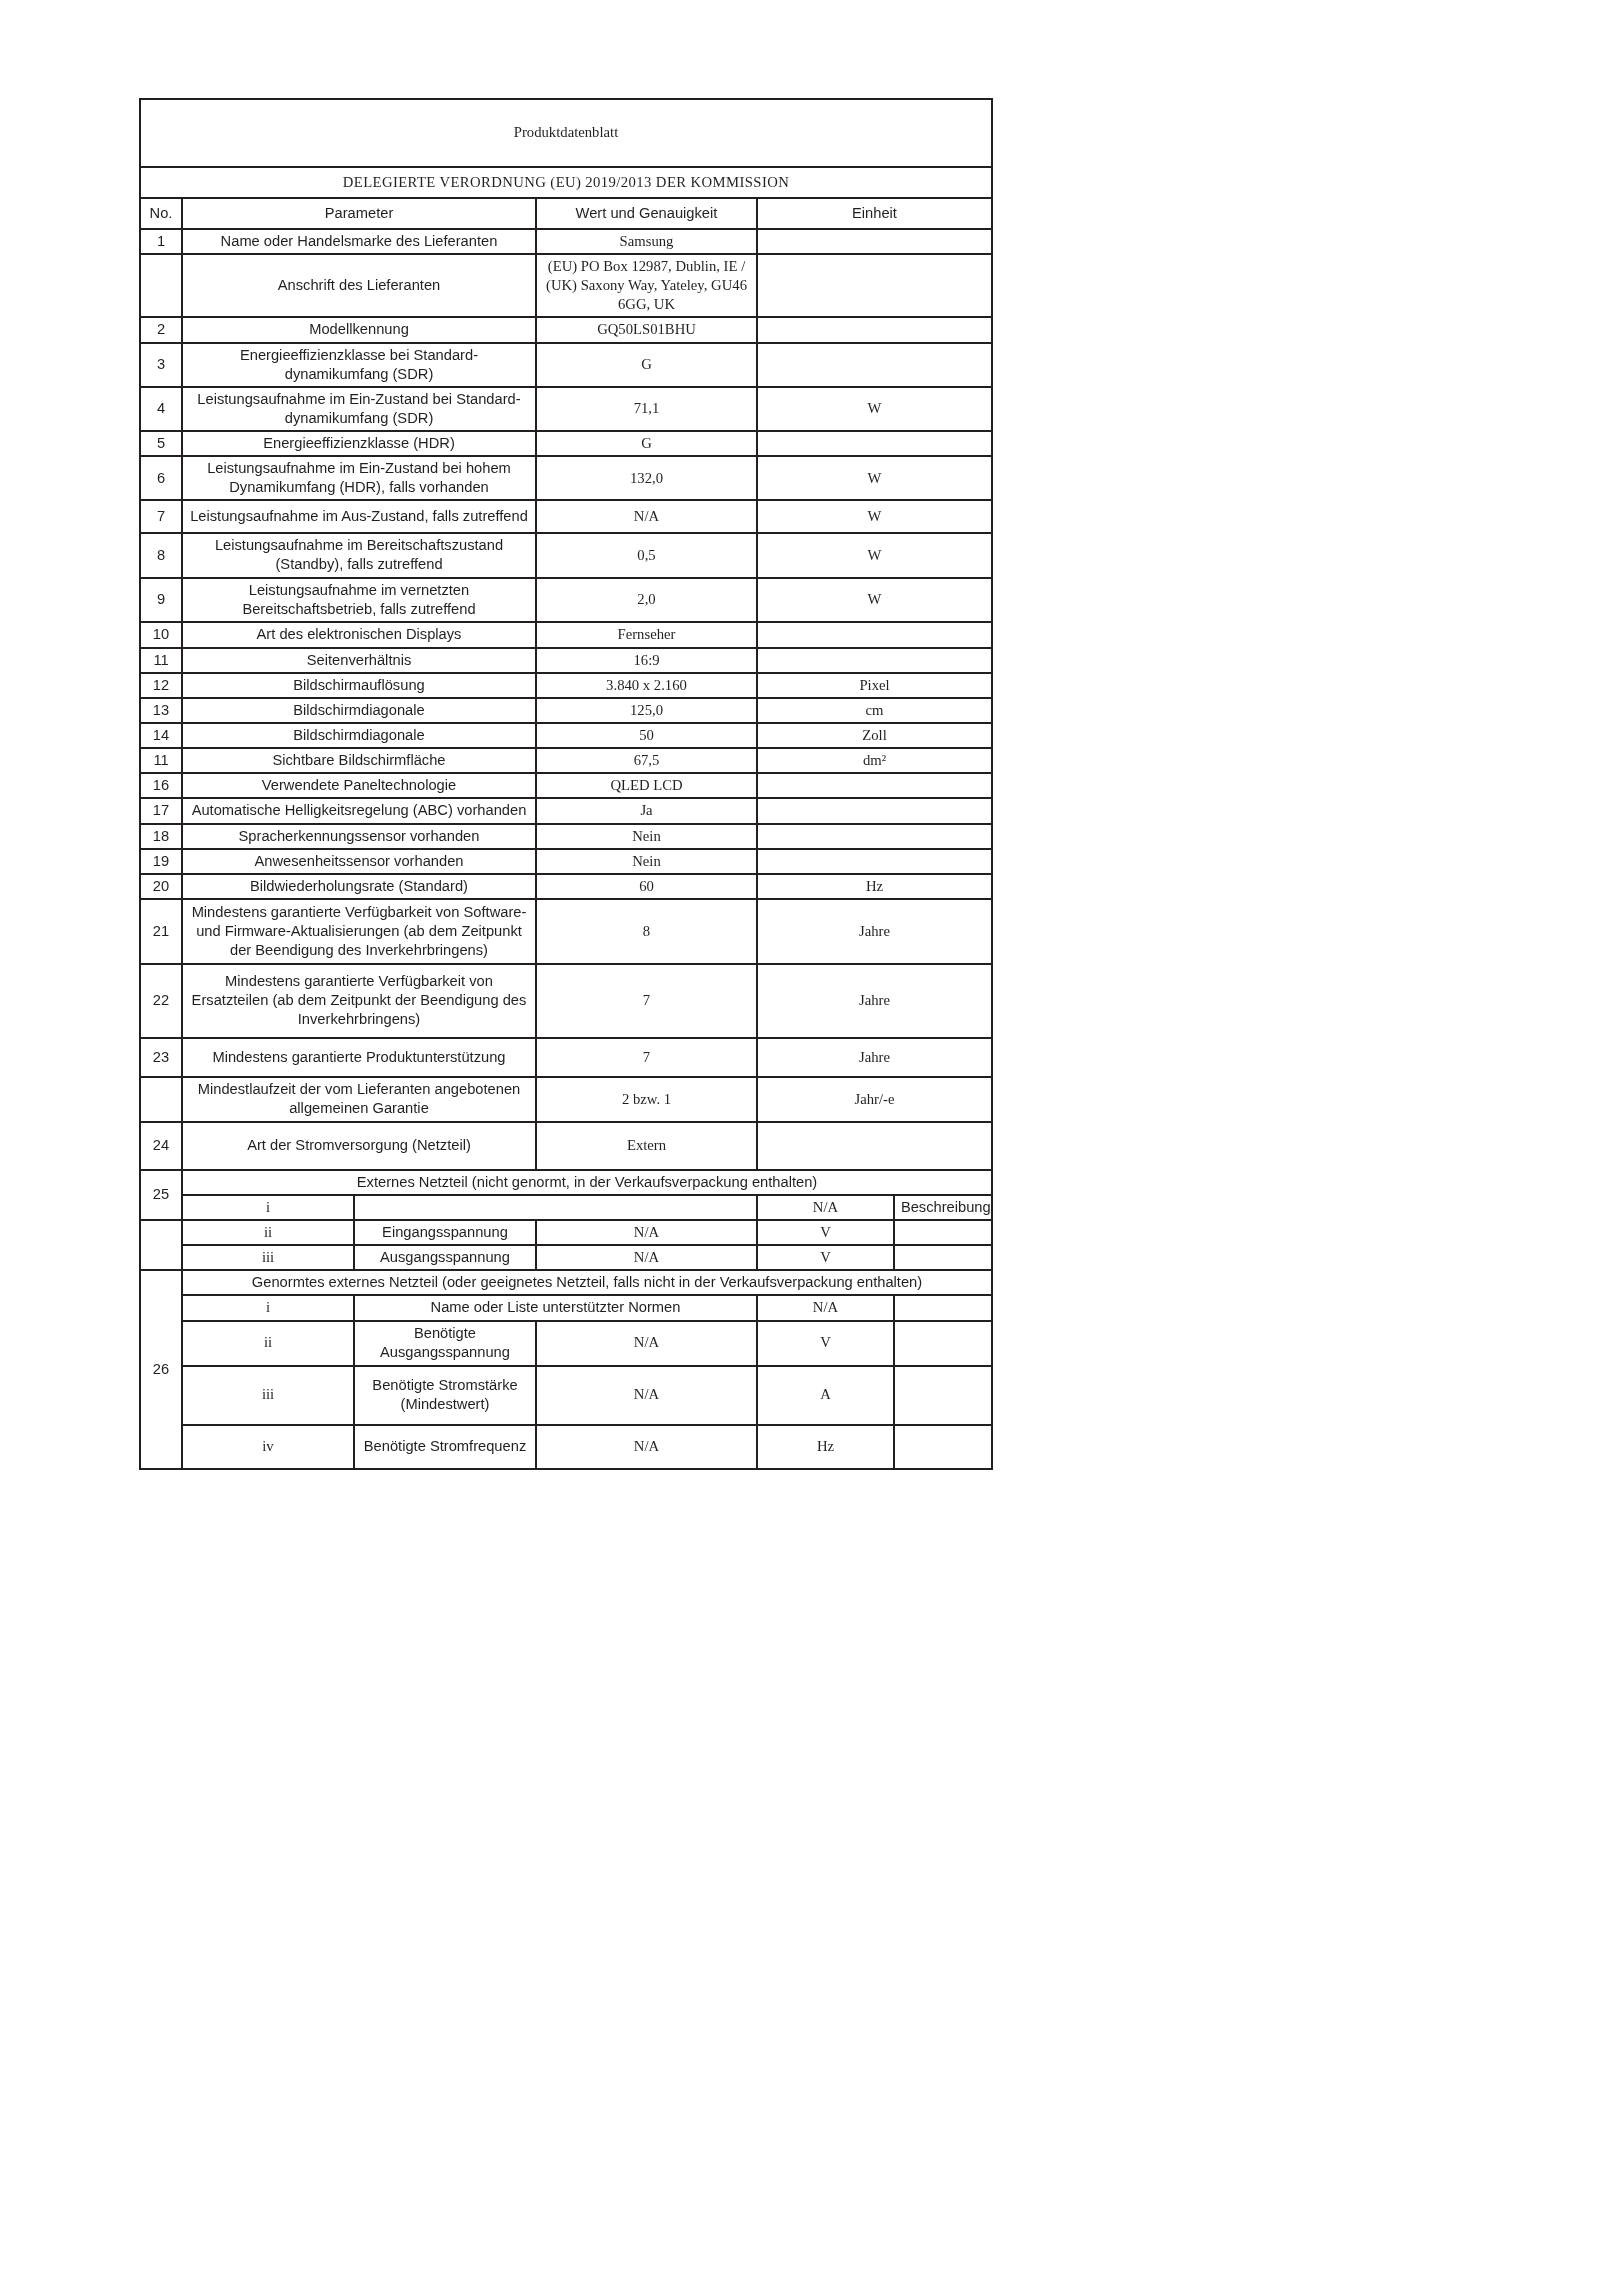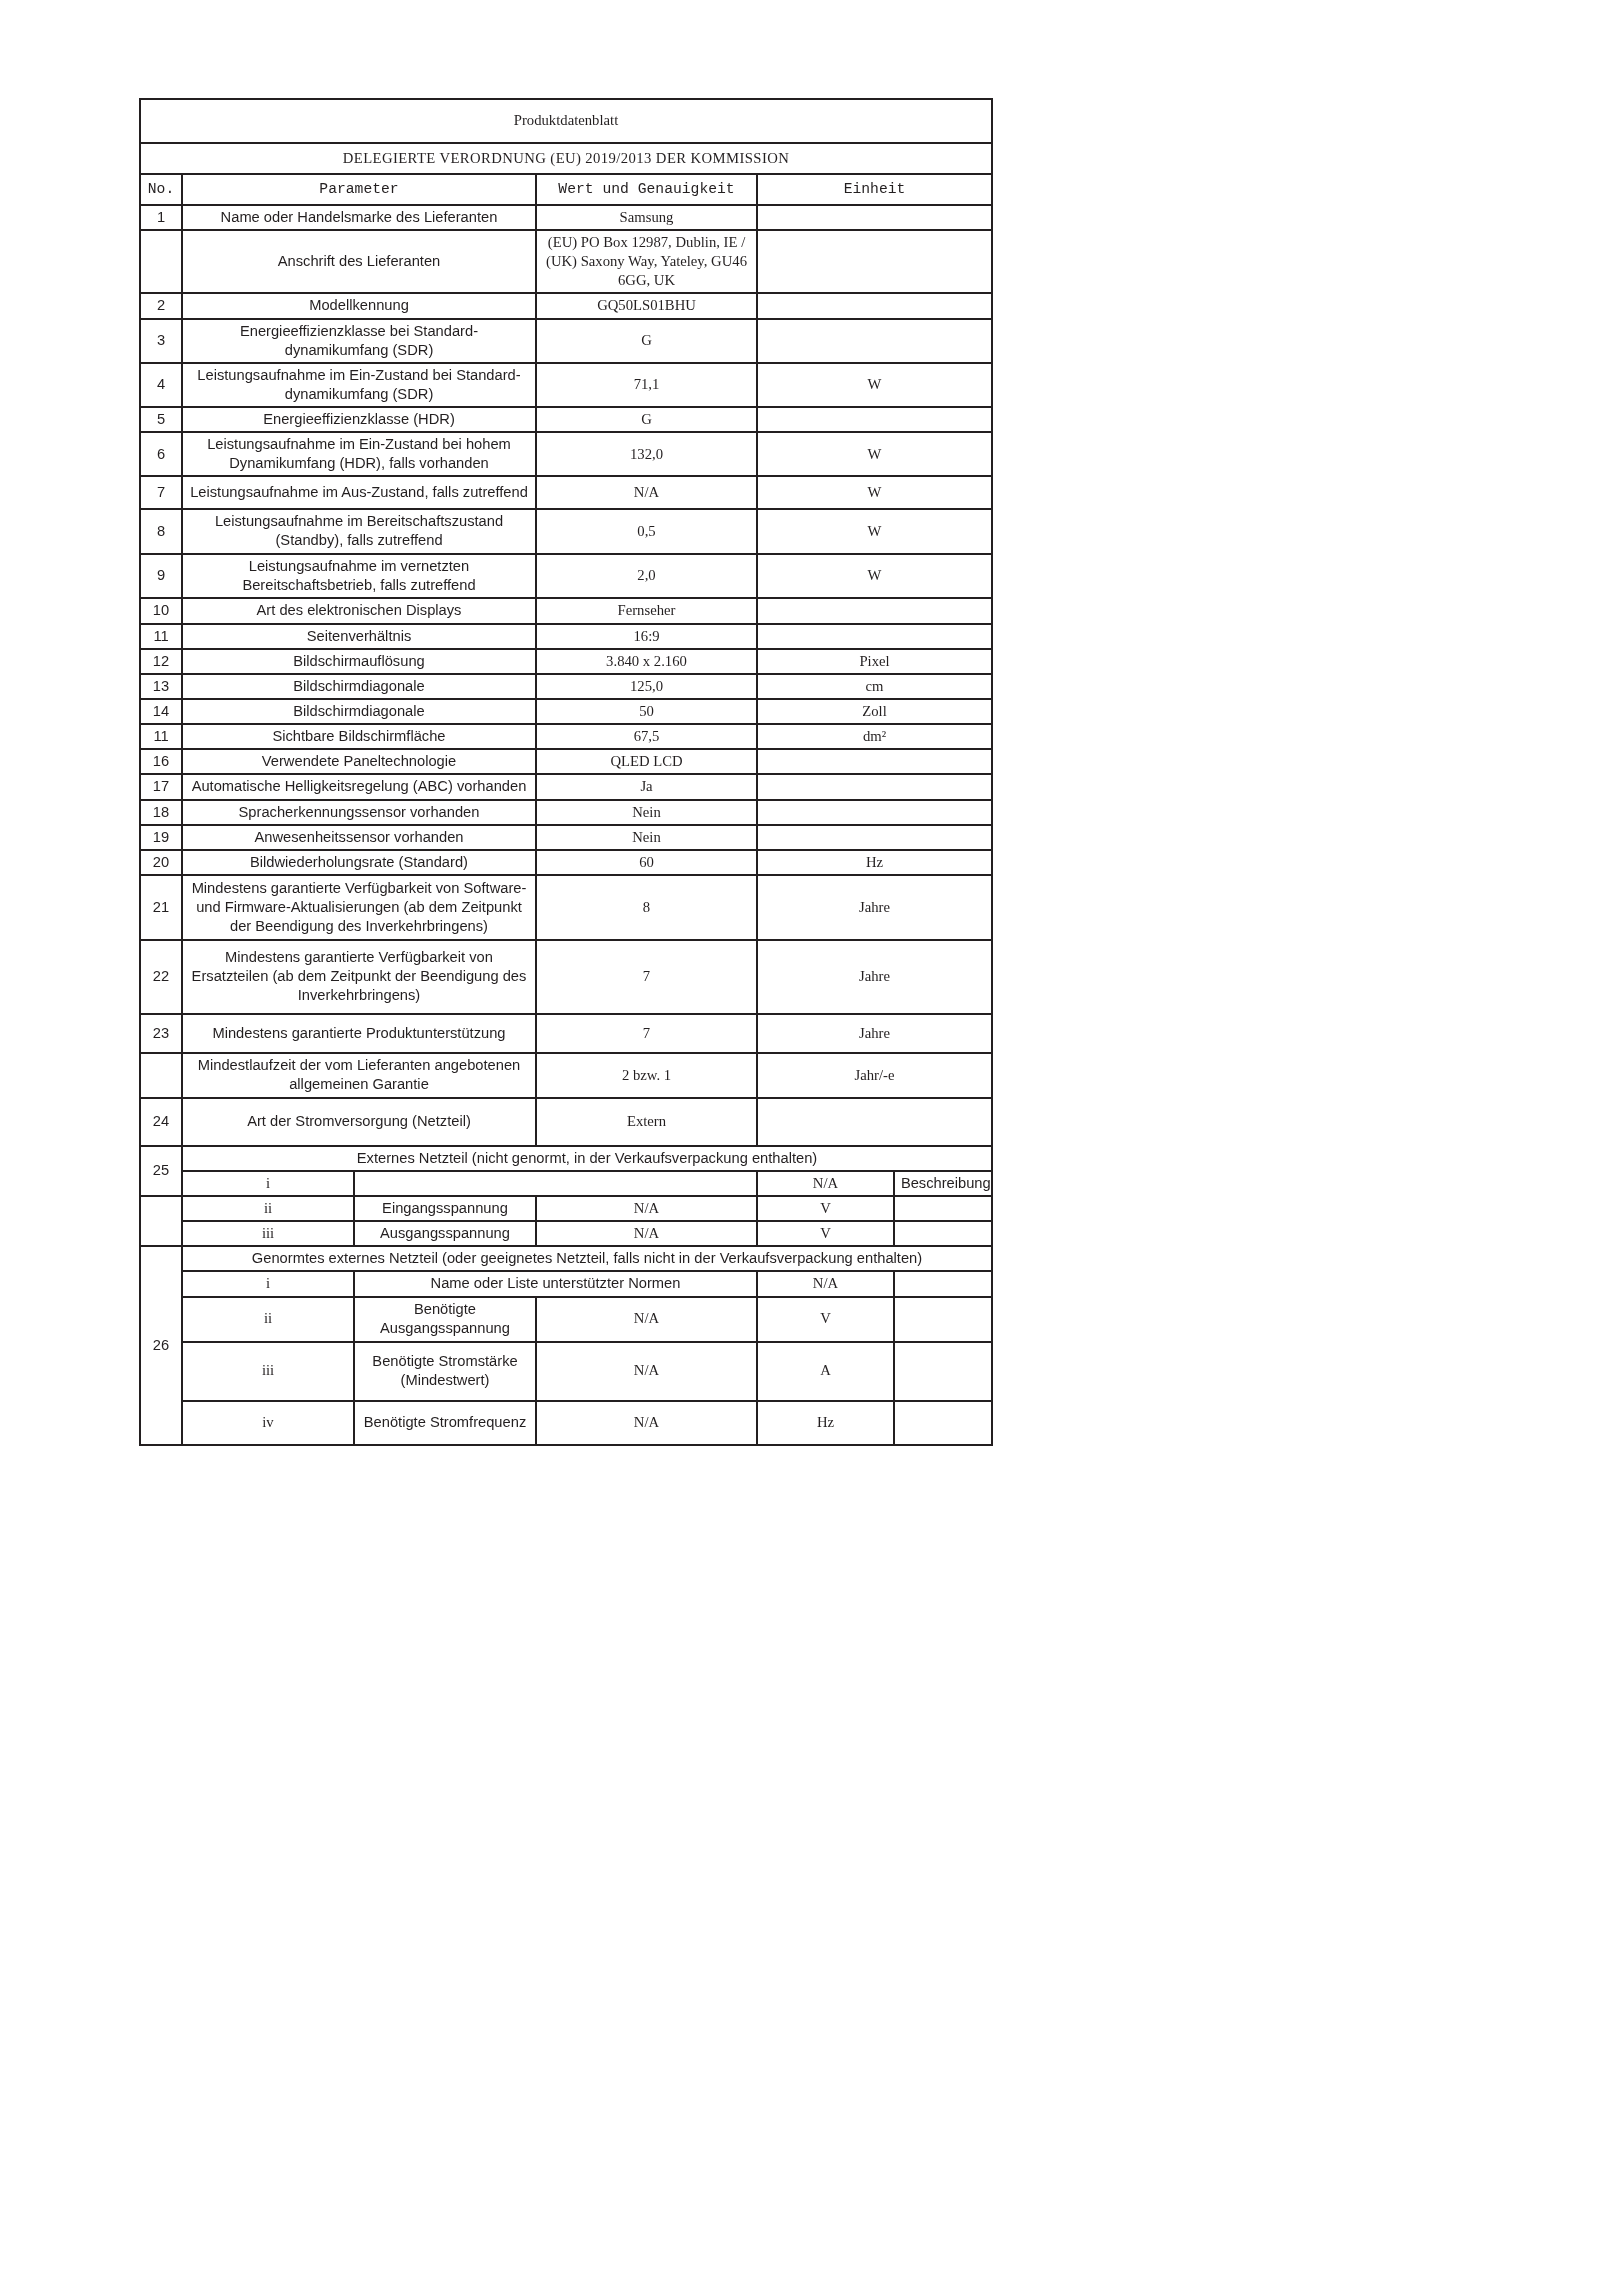--- a/index.html
+++ b/index.html
@@ -35,41 +35,41 @@
     font-family: "Liberation Serif", serif;
     font-size: 36px;
     font-weight: 400;
     padding: 7.8px 5.9px;
   }
   .subtitle-cell {
     font-family: "Liberation Serif", serif;
     font-size: 16.7px;
     letter-spacing: 0.4px;
   }
-  .hdr  { font-family: Liberation Mono, monospace; font-size: 14.7px; margin-left: 28px; }
+  .hdr  { font-family: Liberation Sans, sans-serif; font-size: 14.7px; margin-left: 28px; }
   .param{ font-family: "Liberation Sans", sans-serif; font-size: 14.7px; }
   .sec  { font-family: "Liberation Sans", sans-serif; font-size: 14.7px; margin-left: 40px; }
   .val  { font-family: "Liberation Serif", serif; font-size: 15px; }
 </style>
 </head>
 <body>
 
 <div class="sheet">
   <table class="datasheet">
     <colgroup>
       <col style="width:42px">
       <col style="width:172px">
       <col style="width:182px">
       <col style="width:221px">
       <col style="width:137px">
       <col style="width:98px">
     </colgroup>
 
     <tbody>
-        <tr style="height:44px">
+        <tr style="height:68px">
       <td class="title-cell" colspan="6">Produktdatenblatt</td>
     </tr>
 
     <tr style="height:31px">
       <td class="subtitle-cell" colspan="6">DELEGIERTE VERORDNUNG (EU) 2019/2013 DER KOMMISSION</td>
     </tr>
 
     <tr style="height:31px">
       <td class="hdr">No.</td>
       <td class="hdr" colspan="2">Parameter</td>

